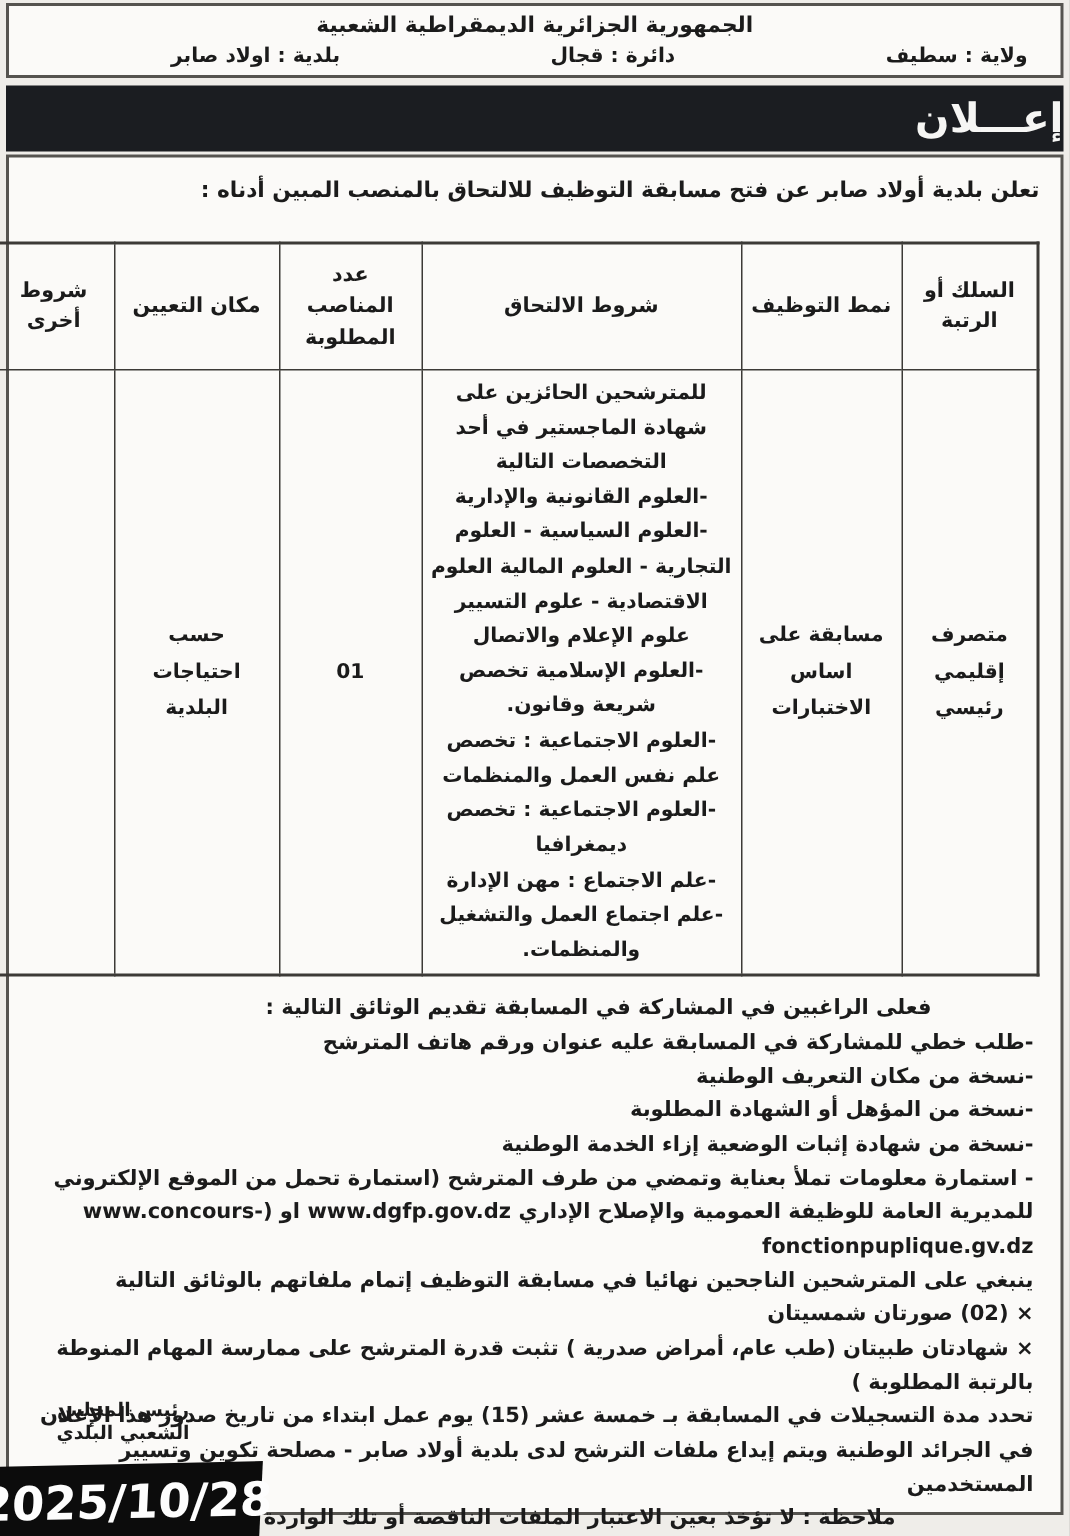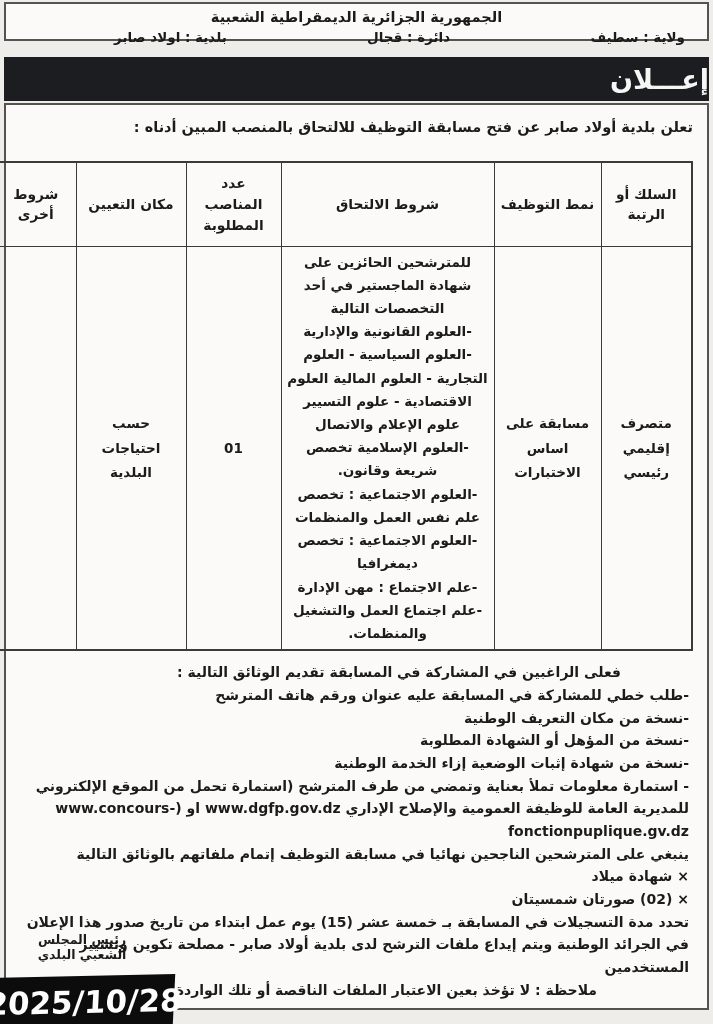--- a/index.html
+++ b/index.html
@@ -11,21 +11,21 @@
     margin: 0 auto;
     background: #efedе9;
     background: #efede9;
     color: #1b1b1b;
     overflow: hidden;
     direction: rtl;
   }
   
   .header-box {
     position: absolute; left: 4px; top: 2px; right: 4px;
-    height: 39px;
+    height: 50px;
     background: #fbfaf8;
     border: 2px solid #55534f;
     padding-top: 5px;
   }
   .country-line {
     text-align: center;
     font-weight: 700; font-size: 14.5px;
     letter-spacing: 0;
   }
   .admin-line {
@@ -168,22 +168,22 @@
     </table>
 
     <div class="body-text">
       <p class="docs-intro">فعلى الراغبين في المشاركة في المسابقة تقديم الوثائق التالية :</p>
       <p class="doc-line">-طلب خطي للمشاركة في المسابقة عليه عنوان ورقم هاتف المترشح</p>
       <p class="doc-line">-نسخة من مكان التعريف الوطنية</p>
       <p class="doc-line">-نسخة من المؤهل أو الشهادة المطلوبة</p>
       <p class="doc-line">-نسخة من شهادة إثبات الوضعية إزاء الخدمة الوطنية</p>
       <p class="doc-line">- استمارة معلومات تملأ بعناية وتمضي من طرف المترشح (استمارة تحمل من الموقع الإلكتروني للمديرية العامة للوظيفة العمومية والإصلاح الإداري www.dgfp.gov.dz او (www.concours-fonctionpuplique.gv.dz</p>
       <p class="doc-line">ينبغي على المترشحين الناجحين نهائيا في مسابقة التوظيف إتمام ملفاتهم بالوثائق التالية</p>
-      <p class="doc-line">× شهادة ميلاد</p>
       <p class="doc-line">× (02) صورتان شمسيتان</p>
+      <p class="doc-line">× شهادتان طبيتان (طب عام، أمراض صدرية ) تثبت قدرة المترشح على ممارسة المهام المنوطة بالرتبة المطلوبة )</p>
       <p class="doc-line">تحدد مدة التسجيلات في المسابقة بـ خمسة عشر (15) يوم عمل ابتداء من تاريخ صدور هذا الإعلان في الجرائد الوطنية ويتم إيداع ملفات الترشح لدى بلدية أولاد صابر - مصلحة تكوين وتسيير المستخدمين</p>
       <p class="note-line">ملاحظة : لا تؤخذ بعين الاعتبار الملفات الناقصة أو تلك الواردة خارج أجال التسجيلات</p>
     </div>
 
   </div>
 
   <div class="signature">رئيس المجلس الشعبي البلدي</div>
   <div class="date-badge">
     <span>2025/10/28</span>
   </div>

